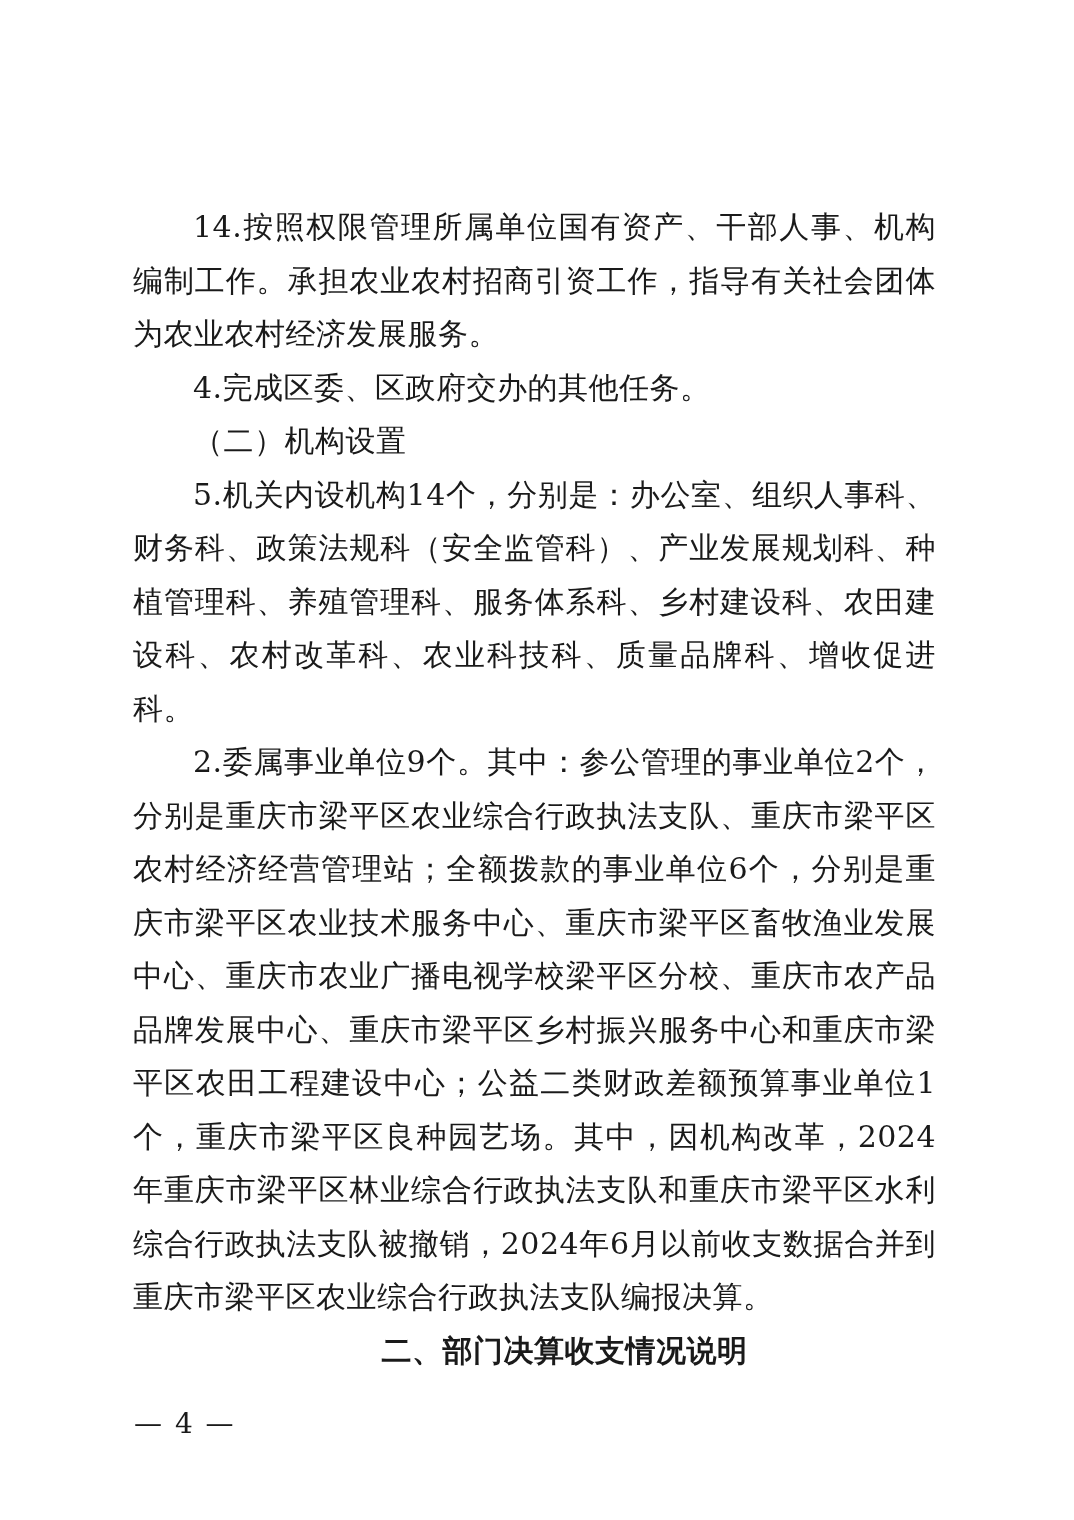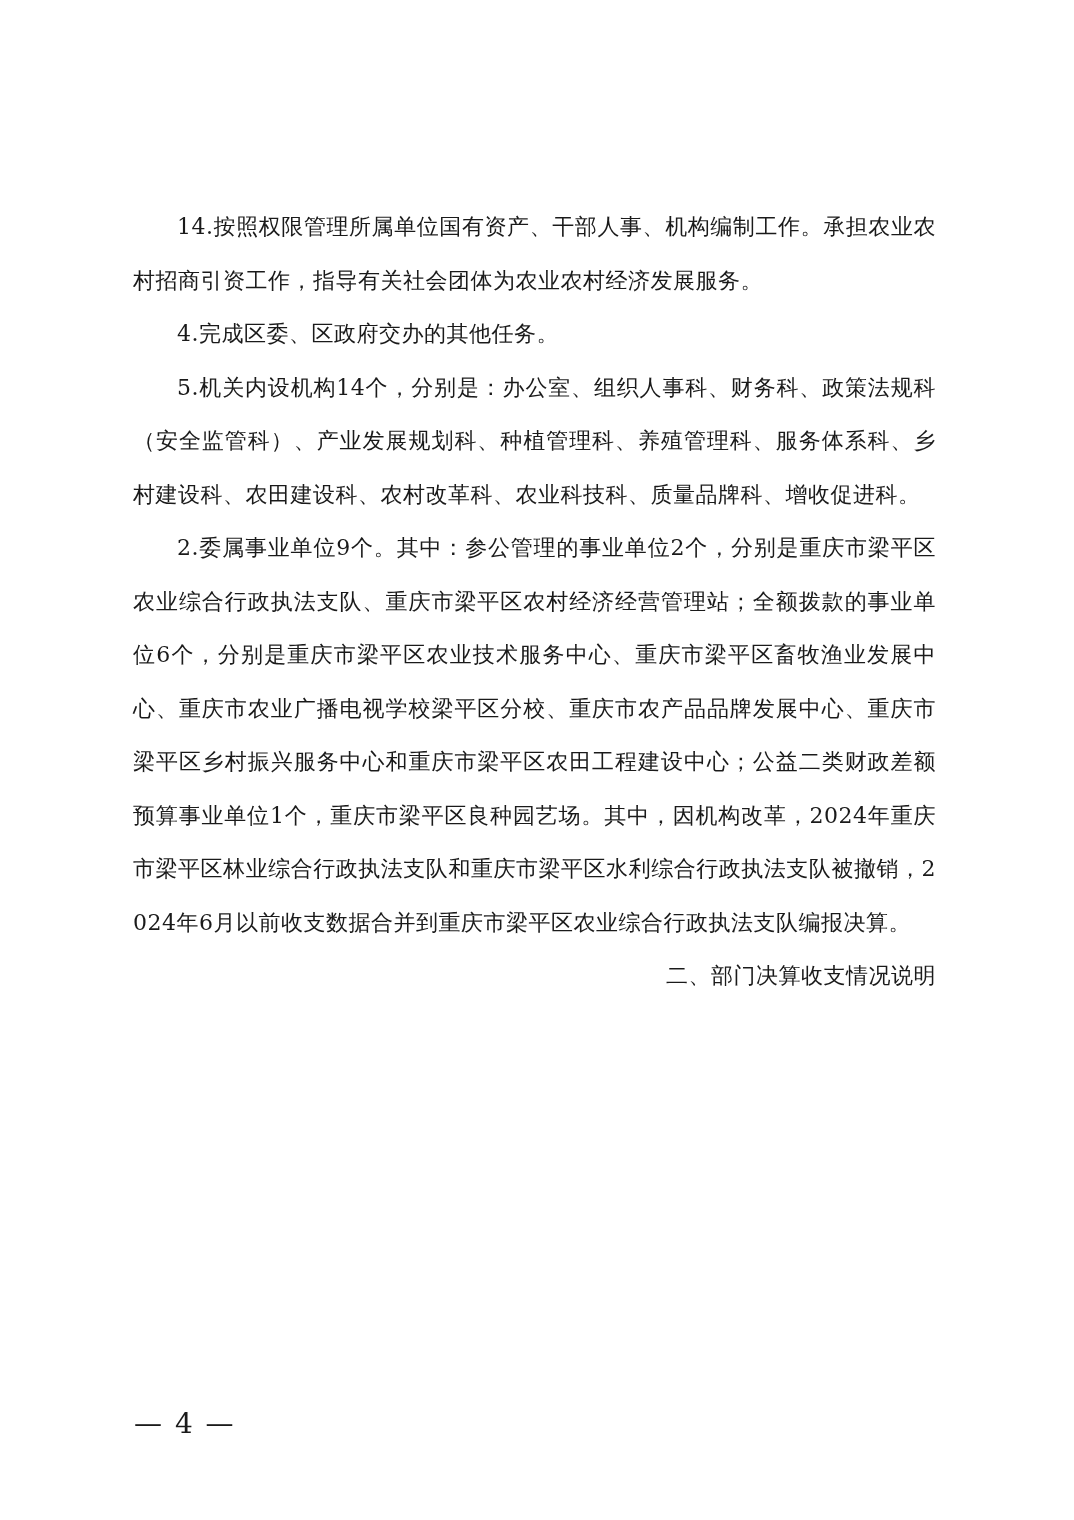--- a/index.html
+++ b/index.html
@@ -17,56 +17,57 @@
     color: #1a1a1a;
   }
   .content {
     position: absolute;
     left: 133px;
     top: 200px;
     width: 803px;
   }
   .para {
     margin: 0;
-    font-size: 22px;
+    font-size: 30px;
     line-height: 53.5px;
     text-indent: 2em;
     text-align: justify;
     text-justify: inter-character;
     letter-spacing: 0.5px;
     word-break: break-all;
   }
   .para.subhead {
     
     font-weight: 500;
     text-align: left;
   }
   .para.section-heading {
     
     font-family: "DejaVu Sans", "Liberation Sans", sans-serif;
-    font-weight: 400;
-    font-size: 22px;
+    font-weight: 700;
+    font-size: 30px;
     letter-spacing: 0.5px;
-    text-align: right;
+    text-align: center;
   }
   .page-number {
     position: absolute;
     left: 134px;
     top: 1404px;
     font-size: 28px;
     line-height: 40px;
     letter-spacing: 2px;
     color: #1a1a1a;
   }
 </style>
 </head>
 <body>
 
 <div class="page">
   <main class="content">
     <p class="para">14.按照权限管理所属单位国有资产、干部人事、机构编制工作。承担农业农村招商引资工作，指导有关社会团体为农业农村经济发展服务。</p>
     <p class="para">4.完成区委、区政府交办的其他任务。</p>
+    <p class="para subhead">（二）机构设置</p>
     <p class="para">5.机关内设机构14个，分别是：办公室、组织人事科、财务科、政策法规科（安全监管科）、产业发展规划科、种植管理科、养殖管理科、服务体系科、乡村建设科、农田建设科、农村改革科、农业科技科、质量品牌科、增收促进科。</p>
     <p class="para">2.委属事业单位9个。其中：参公管理的事业单位2个，分别是重庆市梁平区农业综合行政执法支队、重庆市梁平区农村经济经营管理站；全额拨款的事业单位6个，分别是重庆市梁平区农业技术服务中心、重庆市梁平区畜牧渔业发展中心、重庆市农业广播电视学校梁平区分校、重庆市农产品品牌发展中心、重庆市梁平区乡村振兴服务中心和重庆市梁平区农田工程建设中心；公益二类财政差额预算事业单位1个，重庆市梁平区良种园艺场。其中，因机构改革，2024年重庆市梁平区林业综合行政执法支队和重庆市梁平区水利综合行政执法支队被撤销，2024年6月以前收支数据合并到重庆市梁平区农业综合行政执法支队编报决算。</p>
     <p class="para section-heading">二、部门决算收支情况说明</p>
   </main>
   <div class="page-number">— 4 —</div>
 </div>
 
 </body></html>

